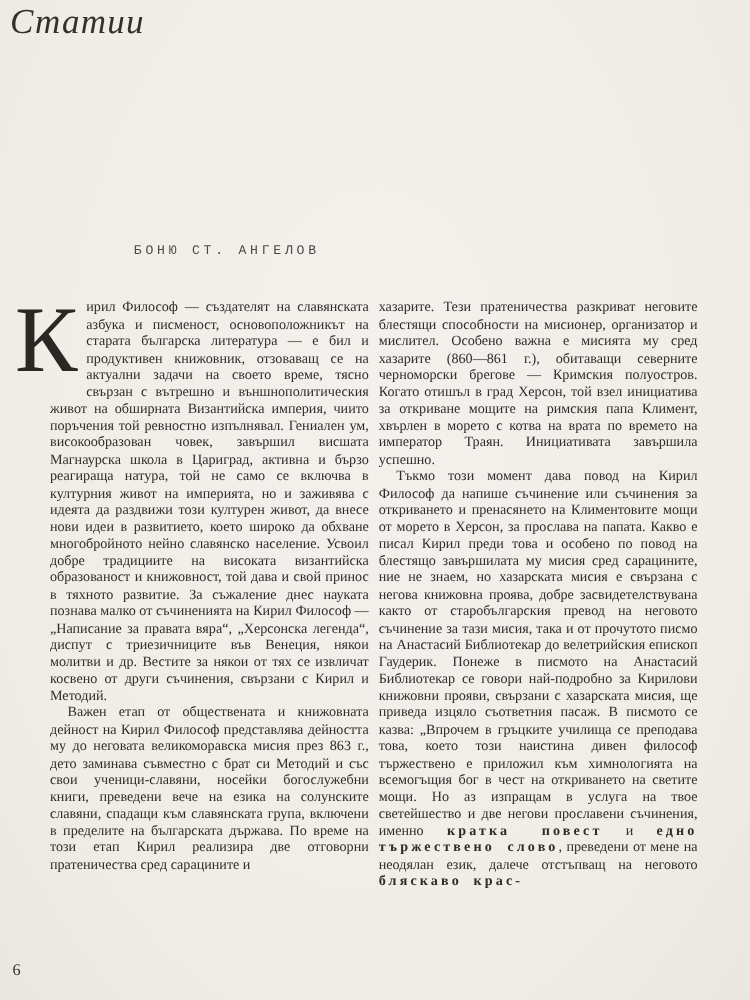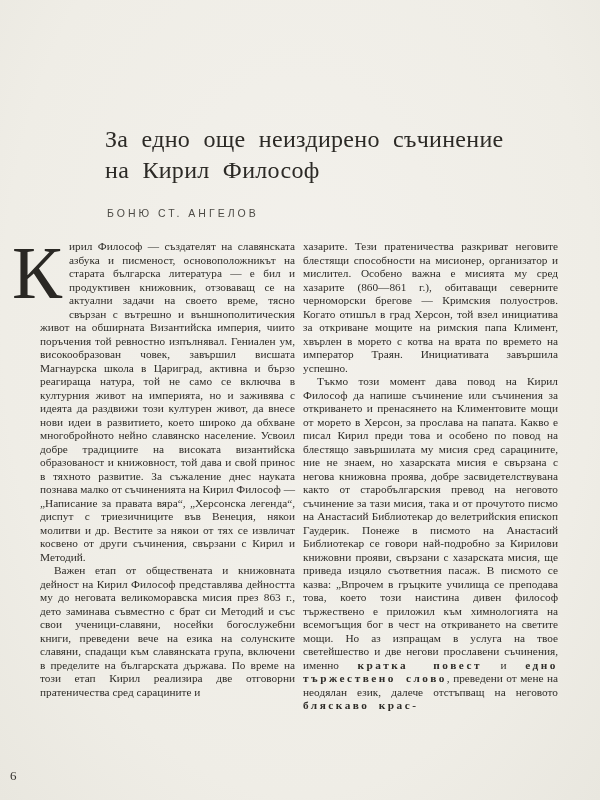--- a/index.html
+++ b/index.html
@@ -34,22 +34,22 @@
     font-family: "Liberation Serif", serif;
     font-size: 24px;
     line-height: 31px;
     font-weight: 400;
     word-spacing: 7px;
     letter-spacing: 0.3px;
     color: #2c2a26;
   }
   .author {
     position: absolute;
-    left: 107px; top: 207px;
-    font-family: Liberation Sans, sans-serif;
+    left: 107px; top: 195px;
+    font-family: Liberation Mono, monospace;
     font-size: 10.5px;
     letter-spacing: 3px;
     color: #4d4b46;
   }
   .columns {
     position: absolute;
     left: 40px; top: 240px;
     width: 518px;
     display: flex;
     gap: 8px;
@@ -79,25 +79,22 @@
     left: 10px; top: 768px;
     font-size: 13px;
     color: #33312d;
   }
 </style>
 </head>
 <body>
 
 <div class="page">
 
+  <div class="section-header">Статии</div>
 
-  <div class="title-block">
-    <div class="title-line">За едно още неиздирено съчинение</div>
-    <div class="title-line">на Кирил Философ</div>
-  </div>
 
   <div class="author">БОНЮ СТ. АНГЕЛОВ</div>
 
   <div class="columns">
 
     <div class="col">
       <p>
         <span class="dropcap">К</span>
         <span>ирил Философ — създателят на славянската азбука и писменост, основоположникът на старата българска литература — е бил и продуктивен книжовник, отзоваващ се на актуални задачи на своето време, тясно свързан с вътрешно и външнополитическия живот на обширната Византийска империя, чиито поръчения той ревностно изпълнявал. Гениален ум, високообразован човек, завършил висшата Магнаурска школа в Цариград, активна и бързо реагираща натура, той не само се включва в културния живот на империята, но и заживява с идеята да раздвижи този културен живот, да внесе нови идеи в развитието, което широко да обхване многобройното нейно славянско население. Усвоил добре традициите на високата византийска образованост и книжовност, той дава и свой принос в тяхното развитие. За съжаление днес науката познава малко от съчиненията на Кирил Философ — „Написание за правата вяра“, „Херсонска легенда“, диспут с триезичниците във Венеция, някои молитви и др. Вестите за някои от тях се извличат косвено от други съчинения, свързани с Кирил и Методий.</span>
       </p>

